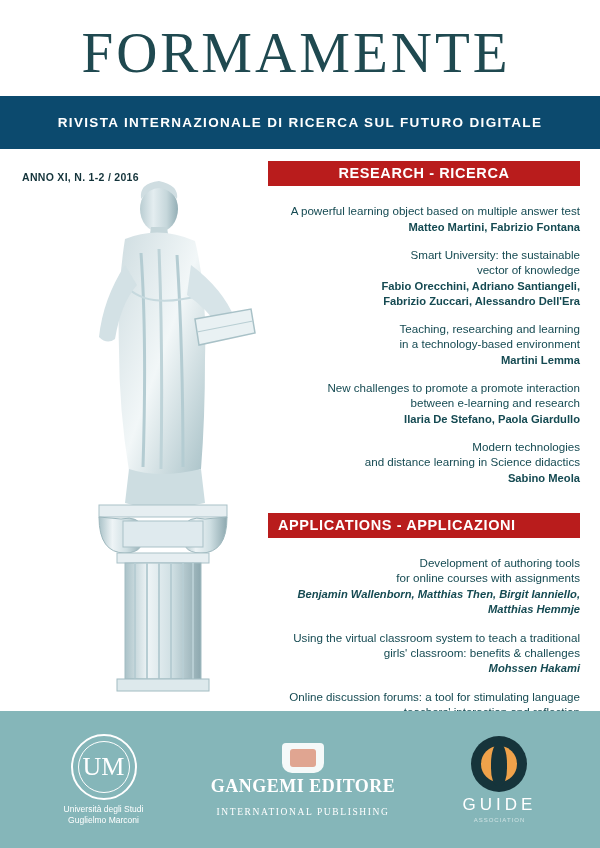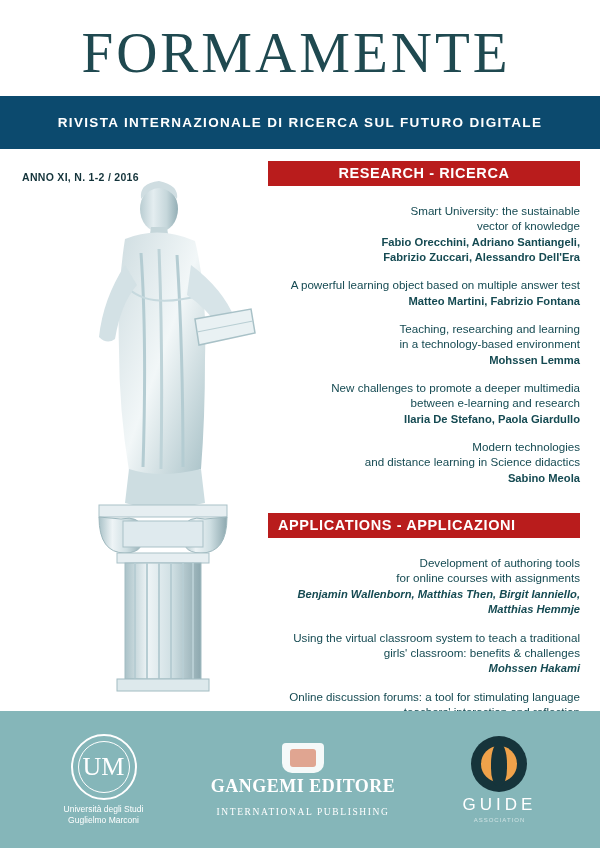--- a/index.html
+++ b/index.html
@@ -331,39 +331,39 @@
           <rect x="62" y="510" width="92" height="12" fill="#dde9ec" stroke="#a2bcc2"></rect>
         </g>
       </svg>
     </div>
 
     <div class="contents">
 
       <div class="section-head">RESEARCH - RICERCA</div>
 
       <div class="entry">
+        <div class="entry-title">A powerful learning object based on multiple answer test</div>
+        <div class="entry-authors">Matteo Martini, Fabrizio Fontana</div>
+      </div>
+
+      <div class="entry">
         <div class="entry-title">Smart University: the sustainable</div>
         <div class="entry-title">vector of knowledge</div>
         <div class="entry-authors">Fabio Orecchini, Adriano Santiangeli,</div>
         <div class="entry-authors">Fabrizio Zuccari, Alessandro Dell'Era</div>
       </div>
 
       <div class="entry">
-        <div class="entry-title">A powerful learning object based on multiple answer test</div>
-        <div class="entry-authors">Matteo Martini, Fabrizio Fontana</div>
-      </div>
-
-      <div class="entry">
         <div class="entry-title">Teaching, researching and learning</div>
         <div class="entry-title">in a technology-based environment</div>
-        <div class="entry-authors">Mohssen Lemma</div>
-      </div>
-
-      <div class="entry">
-        <div class="entry-title">New challenges to promote a deeper multimedia</div>
+        <div class="entry-authors">Martini Lemma</div>
+      </div>
+
+      <div class="entry">
+        <div class="entry-title">New challenges to promote a promote interaction</div>
         <div class="entry-title">between e-learning and research</div>
         <div class="entry-authors">Ilaria De Stefano, Paola Giardullo</div>
       </div>
 
       <div class="entry">
         <div class="entry-title">Modern technologies</div>
         <div class="entry-title">and distance learning in Science didactics</div>
         <div class="entry-authors">Sabino Meola</div>
       </div>
 

